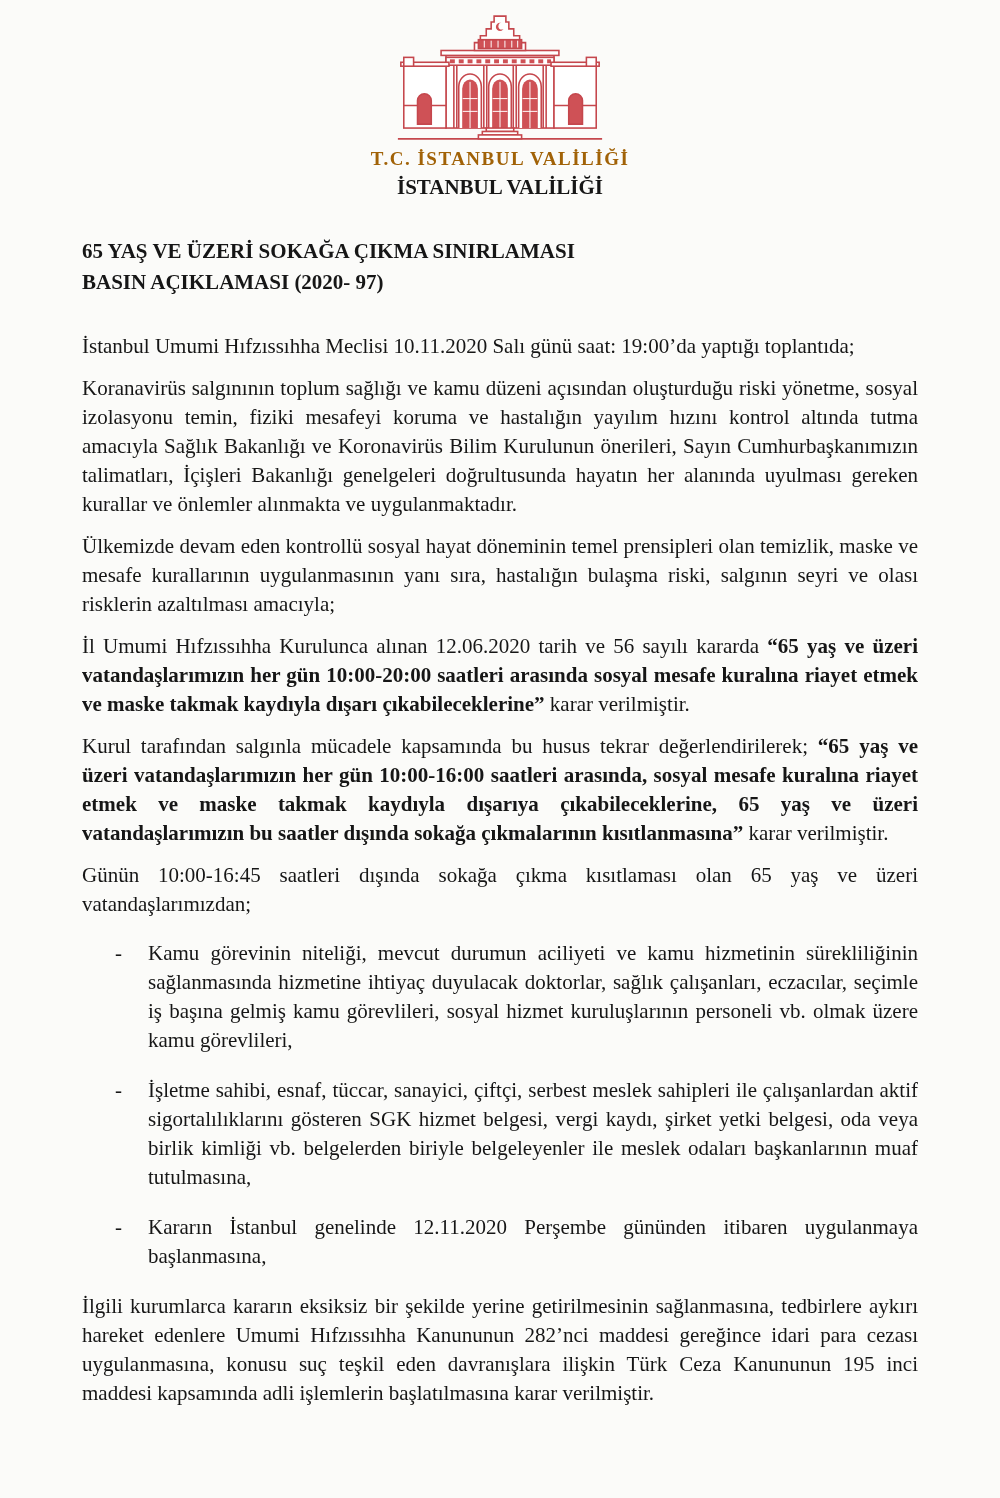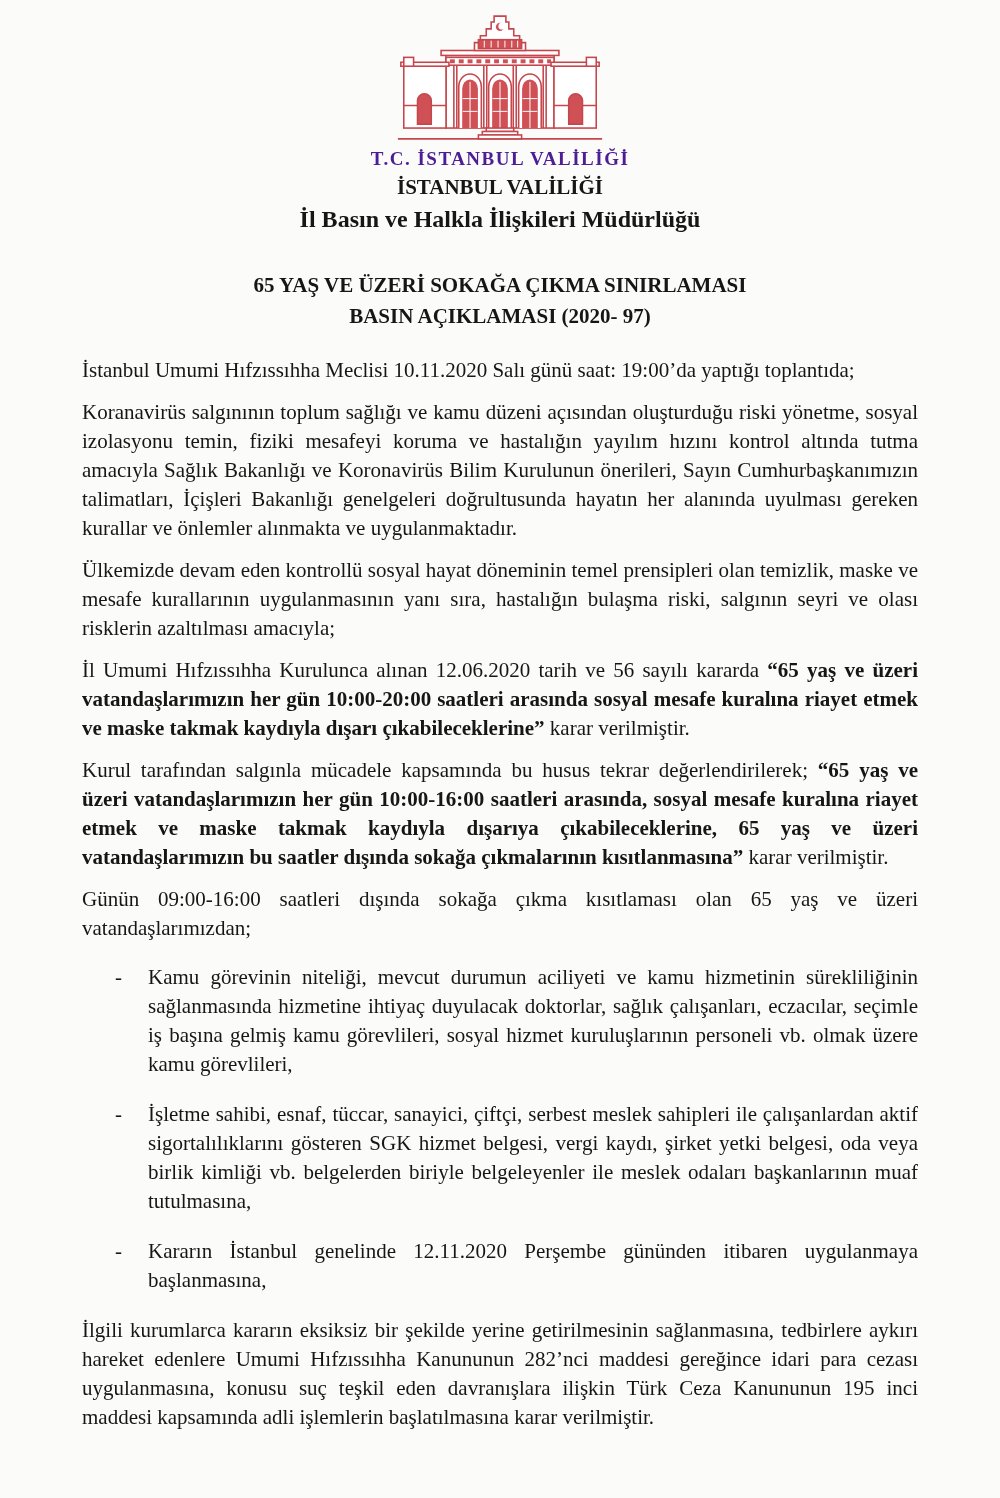--- a/index.html
+++ b/index.html
@@ -19,39 +19,39 @@
     width: 1000px;
     height: 1498px;
     padding: 8px 82px 0 82px;
   }
   .logo-wrap {
     text-align: center;
     padding-top: 2px;
   }
   .logo-svg { display: inline-block; }
   .logo-caption {
-    color: #4c1d95;
+    color: #a16207;
     font-weight: bold;
     font-size: 19px;
     letter-spacing: 1.5px;
     margin-top: 0px;
   }
   .hdr { text-align: center; font-weight: bold; line-height: 1.2; }
   .hdr-tc   { font-size: 22px; margin-top: 20px; }
   .hdr-org  { font-size: 21px; margin-top: 5px; }
   .hdr-dept { font-size: 24px; margin-top: 5px; }
   .subject {
-    text-align: center;
+    text-align: left;
     font-weight: bold;
     font-size: 21px;
     line-height: 31px;
     margin-top: 36px;
   }
   .docbody {
-    margin-top: 24px;
+    margin-top: 34px;
     font-size: 21px;
     line-height: 29px;
   }
   .para {
     text-align: justify;
     margin: 0 0 13px 0;
   }
   .para.gap-after { margin-bottom: 20px; }
   .bullet {
     display: flex;
@@ -152,34 +152,33 @@
 
         <rect x="96" y="120" width="28" height="3.5" fill="#ffffff"></rect>
         <rect x="92" y="123.5" width="36" height="3.5" fill="#ffffff"></rect>
         <rect x="88" y="127" width="44" height="4" fill="#ffffff"></rect>
       </g>
     </svg>
     <div class="logo-caption">T.C. İSTANBUL VALİLİĞİ</div>
   </div>
 
   <div class="hdr hdr-org">İSTANBUL VALİLİĞİ</div>
-  <div class="hdr hdr-dept">İl Basın ve Halkla İlişkileri Müdürlüğü</div>
 
   <div class="subject">
     <div>65 YAŞ VE ÜZERİ SOKAĞA ÇIKMA SINIRLAMASI</div>
     <div>BASIN AÇIKLAMASI (2020- 97)</div>
   </div>
 
   <div class="docbody">
       <div class="para"><span>İstanbul Umumi Hıfzıssıhha Meclisi 10.11.2020 Salı günü saat: 19:00’da yaptığı toplantıda;</span></div>
       <div class="para"><span>Koranavirüs salgınının toplum sağlığı ve kamu düzeni açısından oluşturduğu riski yönetme, sosyal izolasyonu temin, fiziki mesafeyi koruma ve hastalığın yayılım hızını kontrol altında tutma amacıyla Sağlık Bakanlığı ve Koronavirüs Bilim Kurulunun önerileri, Sayın Cumhurbaşkanımızın talimatları, İçişleri Bakanlığı genelgeleri doğrultusunda hayatın her alanında uyulması gereken kurallar ve önlemler alınmakta ve uygulanmaktadır.</span></div>
       <div class="para"><span>Ülkemizde devam eden kontrollü sosyal hayat döneminin temel prensipleri olan temizlik, maske ve mesafe kurallarının uygulanmasının yanı sıra, hastalığın bulaşma riski, salgının seyri ve olası risklerin azaltılması amacıyla;</span></div>
       <div class="para"><span>İl Umumi Hıfzıssıhha Kurulunca alınan 12.06.2020 tarih ve 56 sayılı kararda </span><span class="b">“65 yaş ve üzeri vatandaşlarımızın her gün 10:00-20:00 saatleri arasında sosyal mesafe kuralına riayet etmek ve maske takmak kaydıyla dışarı çıkabileceklerine”</span><span> karar verilmiştir.</span></div>
       <div class="para"><span>Kurul tarafından salgınla mücadele kapsamında bu husus tekrar değerlendirilerek; </span><span class="b">“65 yaş ve üzeri vatandaşlarımızın her gün 10:00-16:00 saatleri arasında, sosyal mesafe kuralına riayet etmek ve maske takmak kaydıyla dışarıya çıkabileceklerine, 65 yaş ve üzeri vatandaşlarımızın bu saatler dışında sokağa çıkmalarının kısıtlanmasına”</span><span> karar verilmiştir.</span></div>
-      <div class="para gap-after"><span>Günün 09:00-16:00 saatleri dışında sokağa çıkma kısıtlaması olan 65 yaş ve üzeri vatandaşlarımızdan;</span></div>
+      <div class="para gap-after"><span>Günün 10:00-16:45 saatleri dışında sokağa çıkma kısıtlaması olan 65 yaş ve üzeri vatandaşlarımızdan;</span></div>
       <div class="bullet">
         <span class="dash">-</span>
         <span class="bullet-text"><span>Kamu görevinin niteliği, mevcut durumun aciliyeti ve kamu hizmetinin sürekliliğinin sağlanmasında hizmetine ihtiyaç duyulacak doktorlar, sağlık çalışanları, eczacılar, seçimle iş başına gelmiş kamu görevlileri, sosyal hizmet kuruluşlarının personeli vb. olmak üzere kamu görevlileri,</span></span>
       </div>
       <div class="bullet">
         <span class="dash">-</span>
         <span class="bullet-text"><span>İşletme sahibi, esnaf, tüccar, sanayici, çiftçi, serbest meslek sahipleri ile çalışanlardan aktif sigortalılıklarını gösteren SGK hizmet belgesi, vergi kaydı, şirket yetki belgesi, oda veya birlik kimliği vb. belgelerden biriyle belgeleyenler ile meslek odaları başkanlarının muaf tutulmasına,</span></span>
       </div>
       <div class="bullet">
         <span class="dash">-</span>

